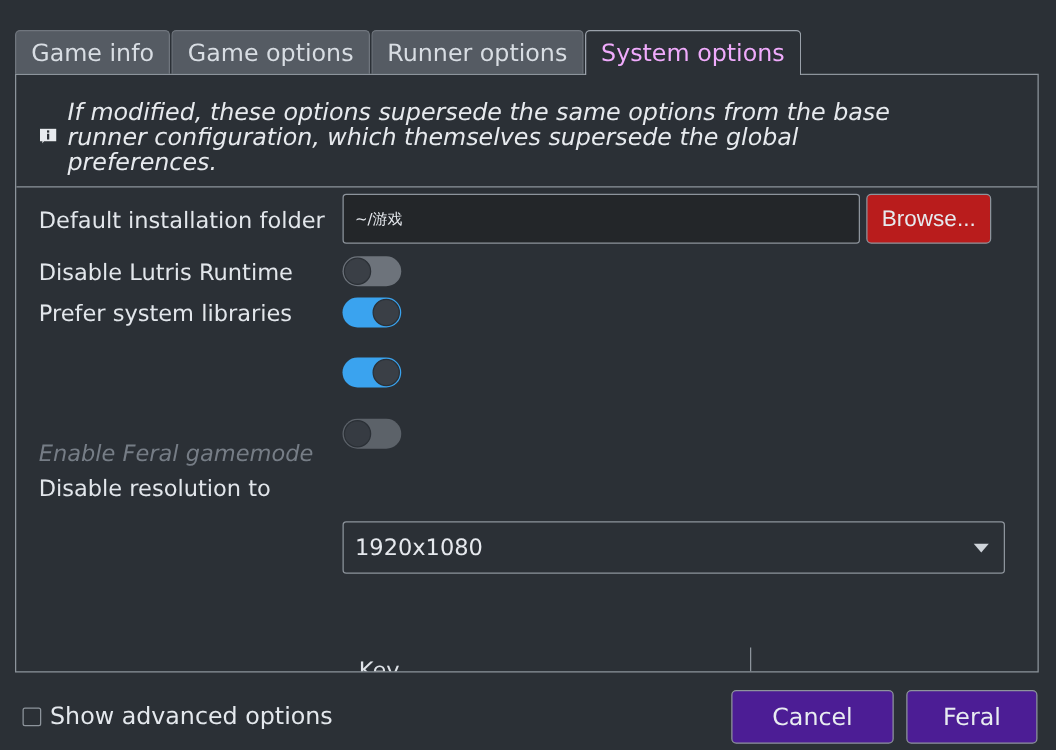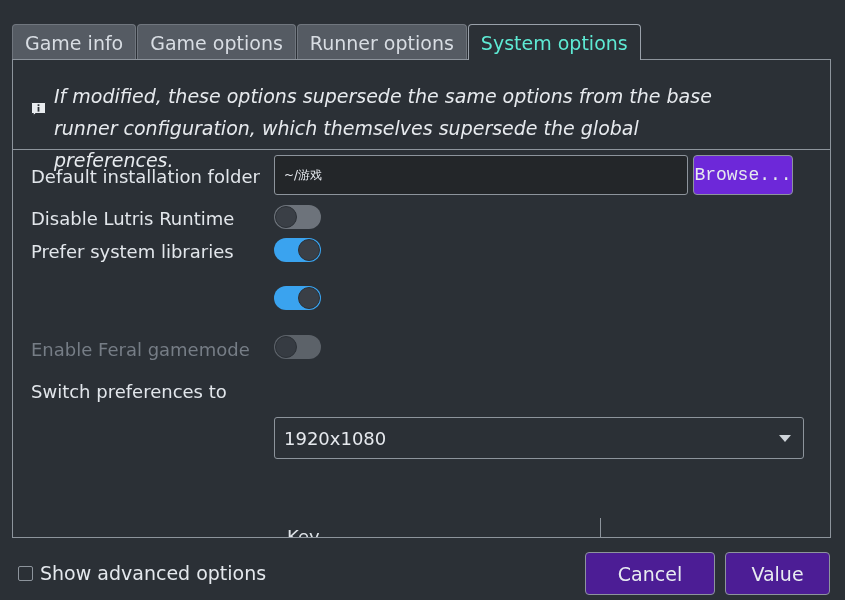--- a/index.html
+++ b/index.html
@@ -35,21 +35,21 @@
     border-bottom: none;
     border-top-left-radius: 4px;
     border-top-right-radius: 4px;
     margin-right: 1px;
     white-space: nowrap;
     cursor: default;
   }
   .tab.active {
     background: #2b3036;
     border-color: #9aa1aa;
-    color: #5eead4;
+    color: #f0abfc;
     position: relative;
     z-index: 3;
   }
 
   
   .panel {
     position: absolute;
     left: 12px; top: 59px;
     width: 819px; height: 479px;
     border: 1px solid #8d949c;
@@ -69,21 +69,21 @@
     left: 17px; top: 41px;
     width: 17px; height: 17px;
   }
   .info-icon svg { display: block; }
   .info-text {
     position: absolute;
     left: 41px; top: 20px;
     right: 70px;
     font-style: italic;
     font-size: 19px;
-    line-height: 32px;
+    line-height: 20px;
     color: #e7eaee;
   }
 
   
   .form {
     position: relative;
     height: 388px;
   }
   .row-label {
     position: absolute;
@@ -99,26 +99,26 @@
     border: 1px solid #8d949c;
     border-radius: 3px;
     color: #e6e9ee;
     font-size: 12px;
     font-family: "DejaVu Sans", sans-serif;
     padding: 0 9px;
     outline: none;
   }
   .btn {
     position: absolute;
-    background: #6d28d9;
+    background: #b91c1c;
     border: 1px solid #8d949c;
     border-radius: 4px;
     color: #e6eaee;
     font-size: 18px;
-    font-family: Liberation Mono, monospace;
+    font-family: Liberation Sans, sans-serif;
     cursor: default;
     display: flex; align-items: center; justify-content: center;
   }
 
   
   .toggle {
     position: absolute;
     width: 47px; height: 24px;
     border-radius: 12px;
     background: #6d737b;
@@ -255,26 +255,26 @@
 
       <div class="row-label" style="left:18px; top:89px;">Prefer system libraries</div>
       <div class="toggle on" style="left:261px; top:88px;">
         <span class="knob"></span>
       </div>
 
       <div class="toggle on" style="left:261px; top:136px;">
         <span class="knob"></span>
       </div>
 
-      <div class="row-label disabled" style="left:18px; top:187px;">Enable Feral gamemode</div>
+      <div class="row-label disabled" style="left:18px; top:201px;font-style:italic;">Enable Feral gamemode</div>
       <div class="toggle disabled" style="left:261px; top:185px;">
         <span class="knob"></span>
       </div>
 
-      <div class="row-label" style="left:18px; top:229px;">Switch preferences to</div>
+      <div class="row-label" style="left:18px; top:229px;">Disable resolution to</div>
       <div class="combo" style="left:261px; top:219px; width:530px; height:42px;margin-top:48px;">
         <span>1920x1080</span>
         <span class="caret"></span>
       </div>
 
       <div class="table">
         <div class="thead">
           <div class="th key">Key</div>
         </div>
 
@@ -282,16 +282,16 @@
 
     </div>
   </div>
 
   <div class="bottombar">
     <div class="chkwrap">
       <span class="chkbox"></span>
       <span class="chklabel">Show advanced options</span>
     </div>
     <div class="footer-btn" id="cancel-button">Cancel</div>
-    <div class="footer-btn" id="save-button">Value</div>
+    <div class="footer-btn" id="save-button">Feral</div>
   </div>
 
 </div>
 
 </body></html>

